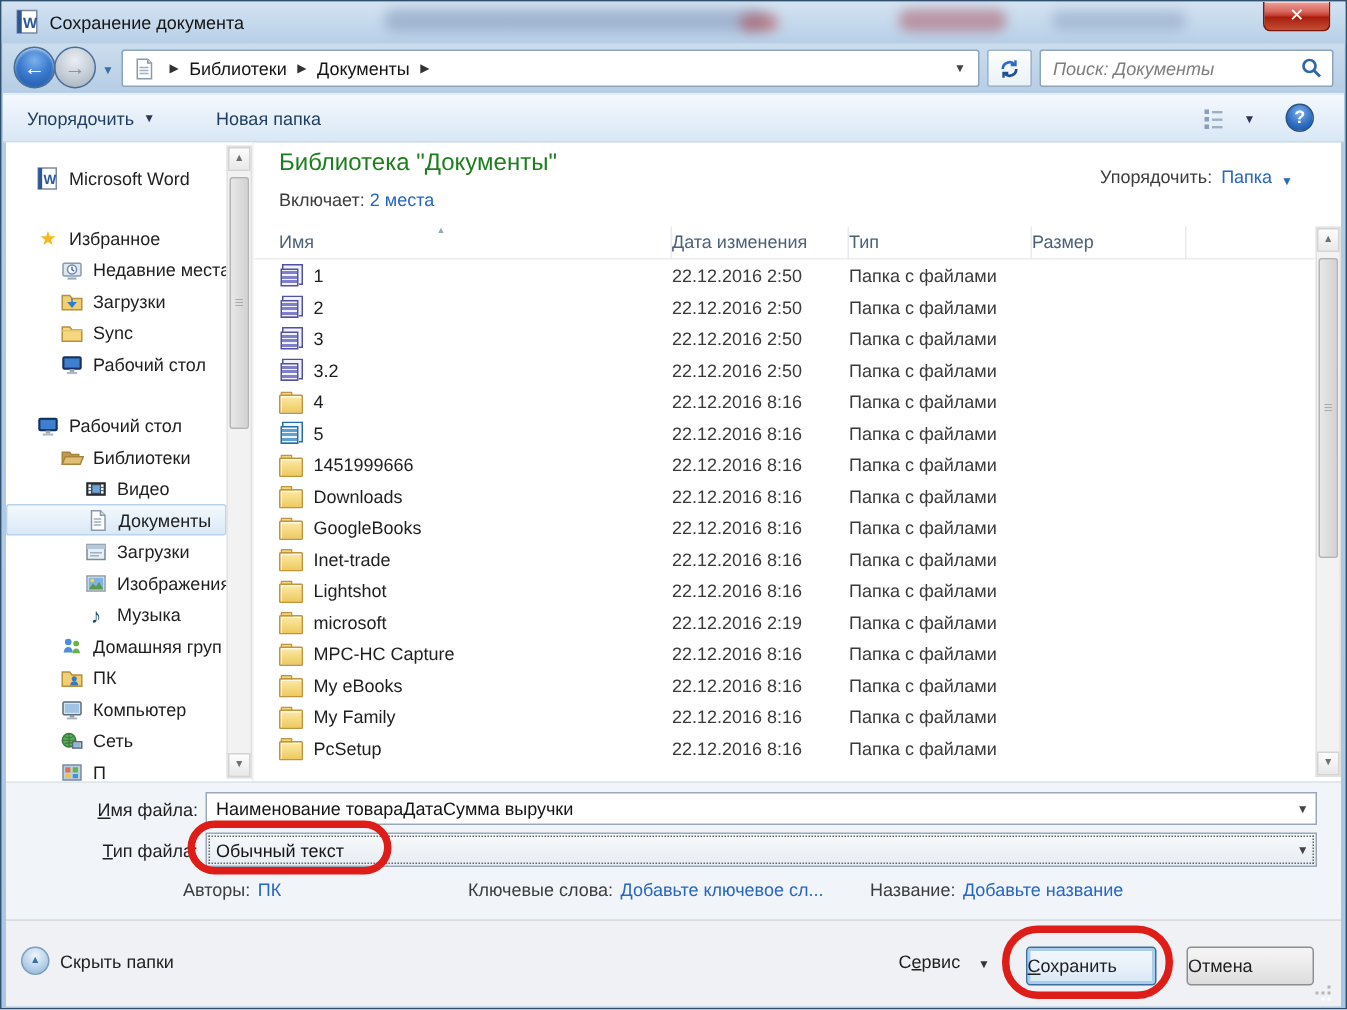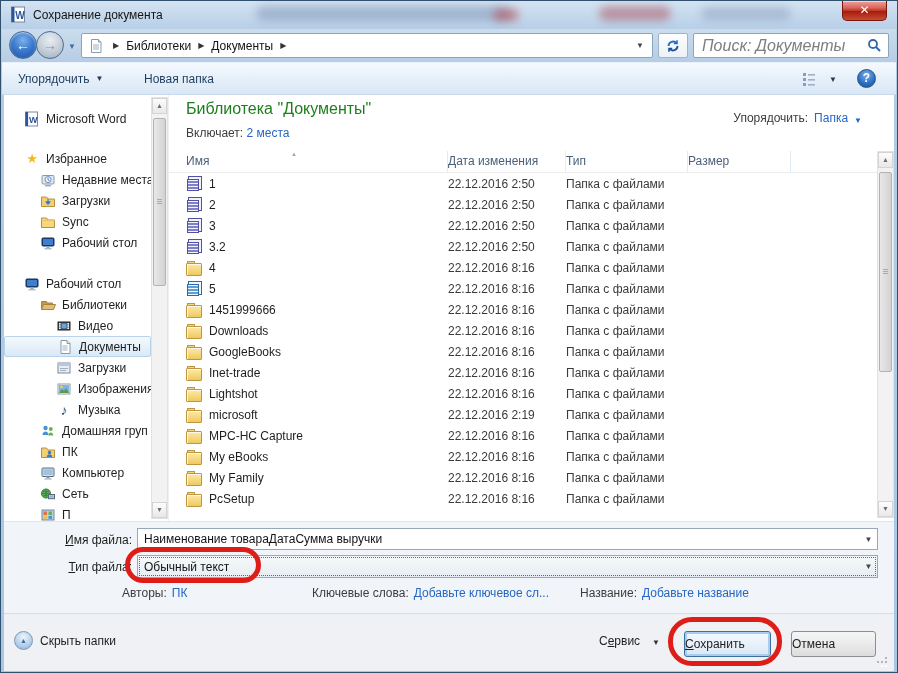--- a/index.html
+++ b/index.html
@@ -23,21 +23,21 @@
   .back{left:7px;background:radial-gradient(circle at 50% 32%,#7db1ea 0%,#3c7cd0 45%,#1b4f9e 100%);color:#fff;box-shadow:inset 0 1px 2px rgba(255,255,255,.7);z-index:2;}
   .fwd{left:34px;background:radial-gradient(circle at 50% 32%,#e9eef4 0%,#c3ccd6 55%,#9fabb9 100%);color:#8a95a3;z-index:1;}
   .nav-chevron{position:absolute;left:66px;top:13px;font-size:8px;color:#3a6ea5;}
   .addressbar{position:absolute;left:79px;top:4px;width:572px;height:25px;background:#fff;border:1px solid #8ca4bc;border-radius:2px;display:flex;align-items:center;padding:0 4px;}
   .addr-doc-icon{width:16px;height:16px;margin:0 2px;}
   .crumb-sep{font-size:8px;color:#333;margin:0 7px;}
   .crumb{color:#141414;}
   .addr-caret{margin-left:auto;font-size:8px;color:#444;padding:0 4px;}
   .refresh-btn{position:absolute;left:656px;top:4px;width:30px;height:25px;background:linear-gradient(180deg,#fdfefe,#eaf1f8);border:1px solid #9fb4c9;border-radius:2px;display:flex;align-items:center;justify-content:center;}
   .searchbox{position:absolute;left:691px;top:4px;width:196px;height:25px;background:#fff;border:1px solid #8ca4bc;border-radius:2px;display:flex;align-items:center;padding:0 6px;}
-  .searchbox input{flex:1;border:none;outline:none;font-family:"Liberation Sans",sans-serif;font-size:16px;font-style:italic;color:#444;min-width:0;background:transparent;}
+  .searchbox input{flex:1;border:none;outline:none;font-family:"Liberation Sans",sans-serif;font-size:12px;font-style:italic;color:#444;min-width:0;background:transparent;}
   .searchbox input::placeholder{color:#7e7e7e;font-style:italic;}
 
   
   .toolbar{position:absolute;left:1px;right:1px;top:61px;height:33px;background:linear-gradient(180deg,#f4f9fd 0%,#e5eff9 55%,#d9e7f5 100%);border-top:1px solid #e9f2fa;border-bottom:1px solid #c9daec;}
   .tb-item{position:absolute;top:0;height:31px;display:flex;align-items:center;color:#1e3c5f;padding:0 8px;cursor:default;}
   .tb-organize{left:8px;align-items:center;}
   .tb-newfolder{left:134px;}
   .tb-caret{font-size:8px;margin-left:6px;color:#335;}
   .view-btn{position:absolute;right:56px;top:5px;width:42px;height:22px;display:flex;align-items:center;justify-content:center;gap:6px;}
   .help-btn{position:absolute;right:20px;top:6px;width:19px;height:19px;border-radius:50%;background:radial-gradient(circle at 50% 30%,#7db1ea,#2a6cc0 60%,#1b4f9e);border:1px solid #2a5482;color:#fff;font-weight:bold;font-size:12px;text-align:center;line-height:17px;}

